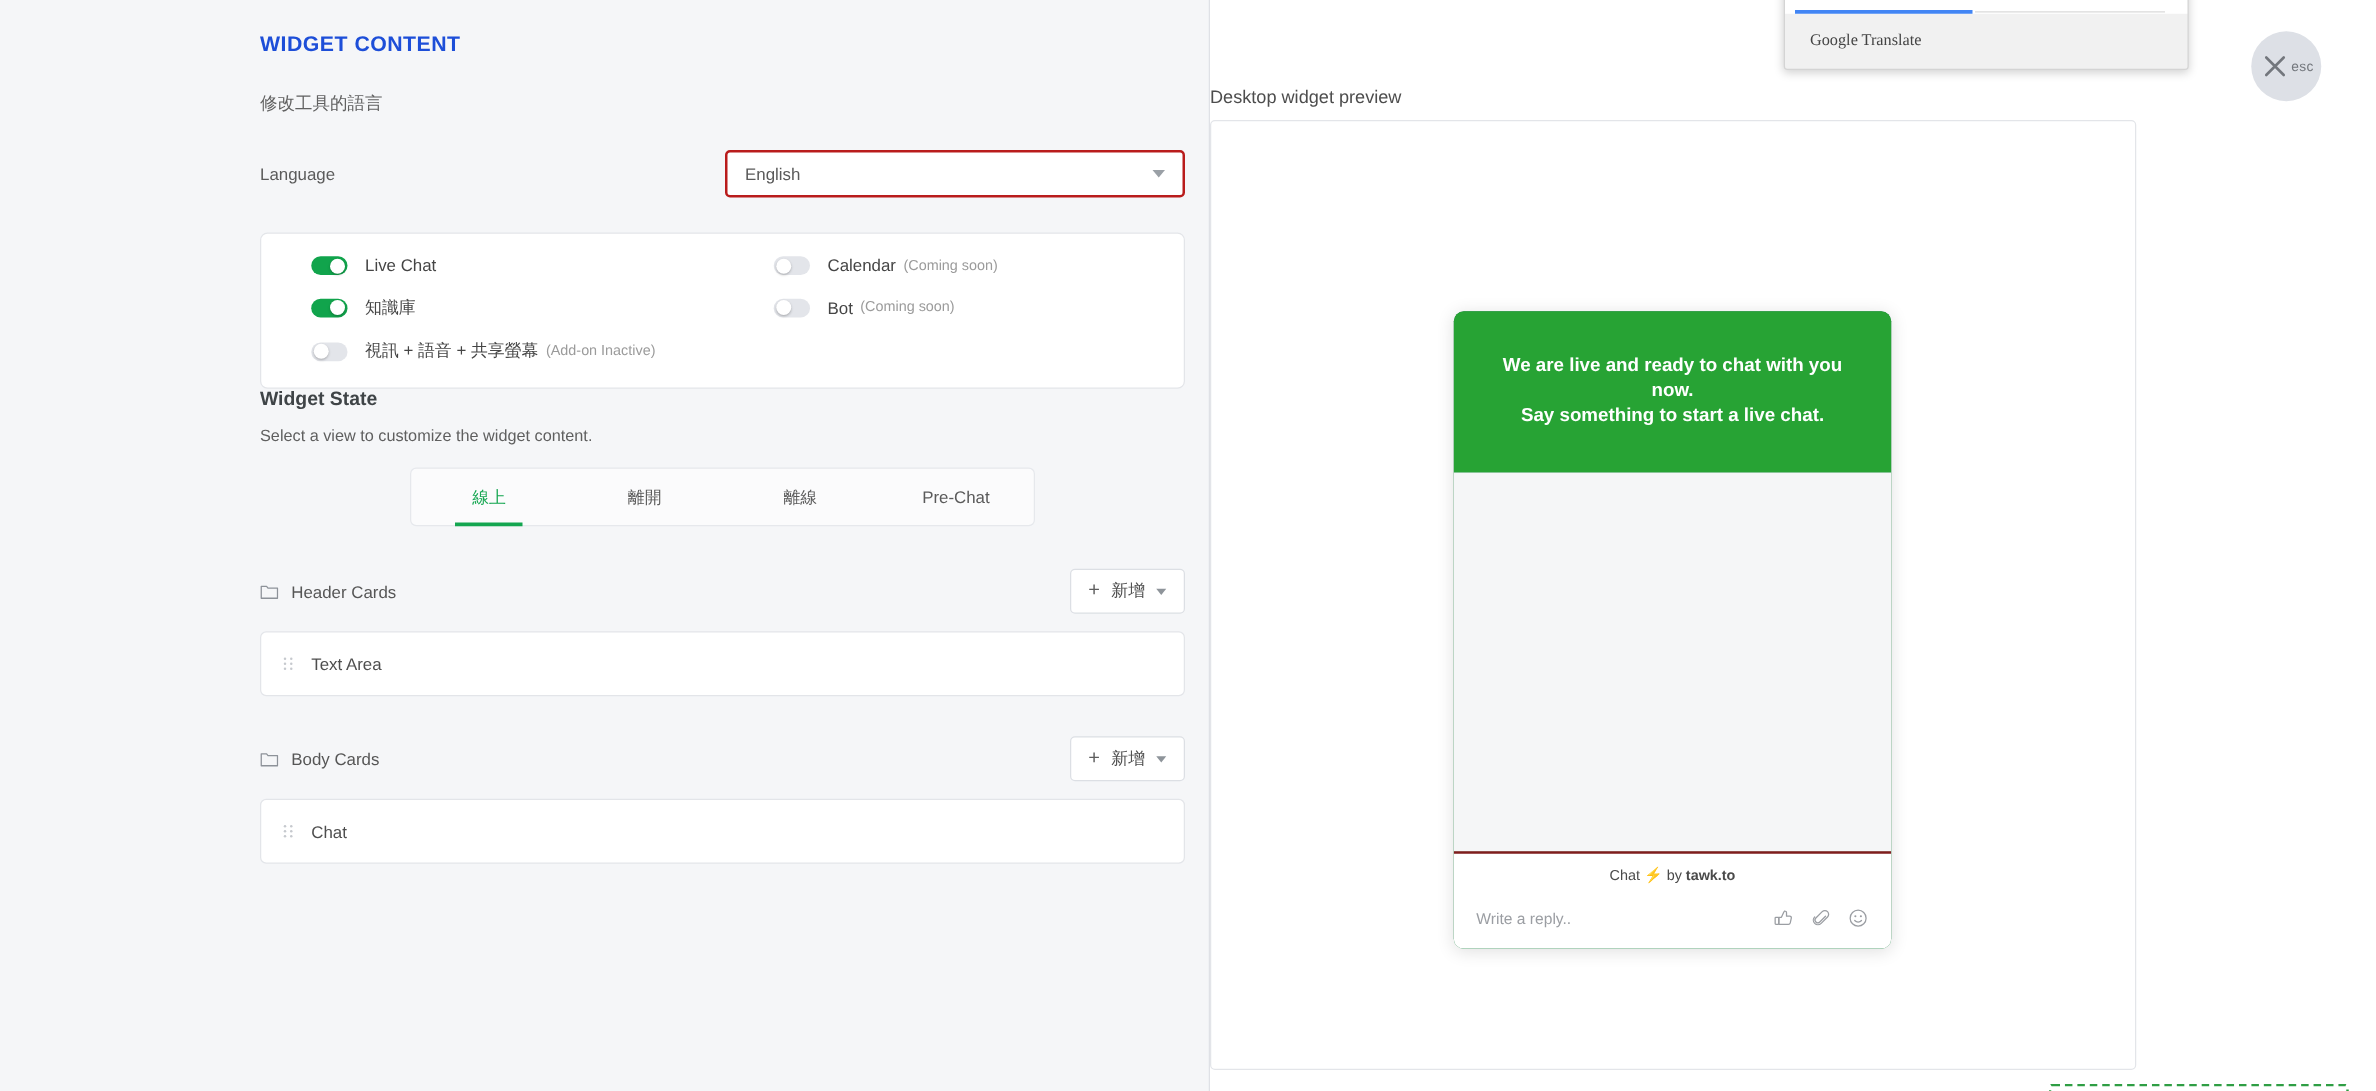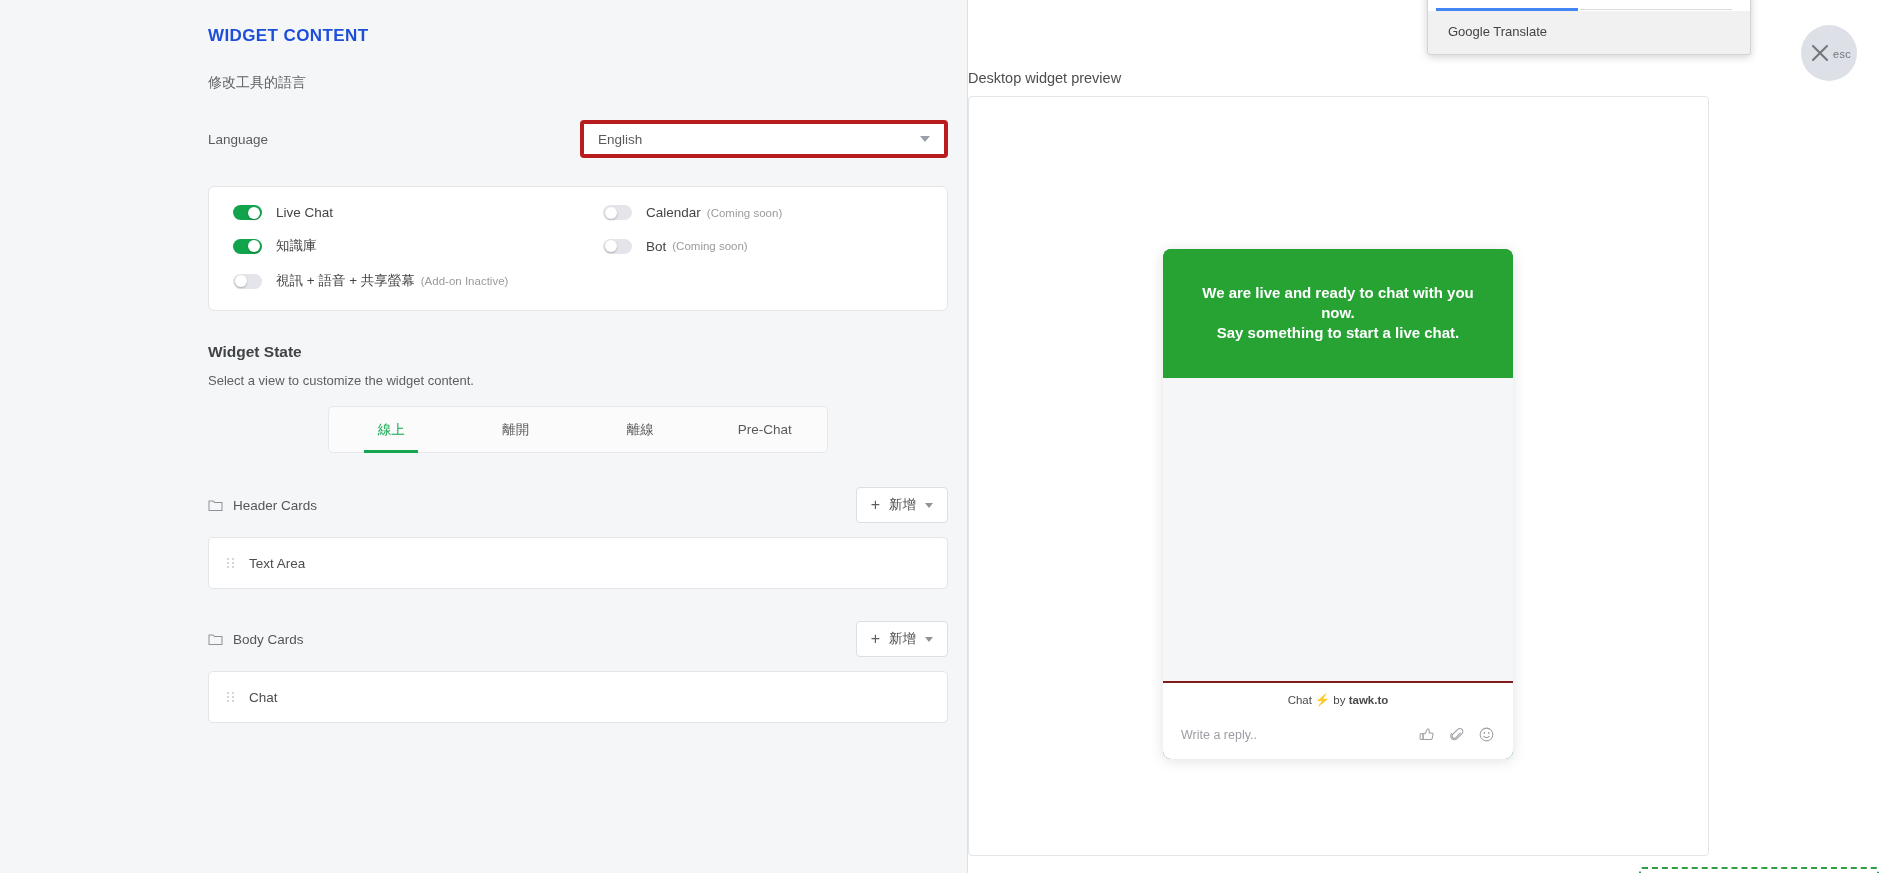--- a/index.html
+++ b/index.html
@@ -26,32 +26,32 @@
     letter-spacing: .4px; margin-bottom: 28px;
   }
   .section-sub {
     font-size: 14px; color: #616161; margin-bottom: 28px;
   }
 
   .form-row { display: flex; align-items: center; width: 740px; margin-bottom: 28px; }
   .form-label { font-size: 13.5px; color: #5b5b5b; width: 372px; }
   .select-box {
     flex: 1; height: 38px; background: #fff;
-    border: 4px solid #b91c1c; border-radius: 4px;
+    border: 2px solid #b91c1c; border-radius: 4px;
     display: flex; align-items: center; justify-content: space-between;
     padding: 0 14px; cursor: pointer;
   }
   .select-value { font-size: 13.5px; color: #5a5a5a; }
   .caret { width: 0; height: 0; border-left: 5px solid transparent;
            border-right: 5px solid transparent; border-top: 6px solid #9aa0a6; }
 
   
   .features-card {
     width: 740px; background: #fff; border: 1px solid #e3e5e9;
-    border-radius: 6px; padding: 18px 24px 20px 24px; margin-bottom: 32px;
+    border-radius: 6px; padding: 18px 24px 20px 40px; 
   }
   .feat-grid { display: grid; grid-template-columns: 370px 1fr; row-gap: 17px; }
   .feat { display: flex; align-items: center; }
   .toggle {
     width: 29px; height: 15px; border-radius: 10px;
     background: #e3e5ea; position: relative; flex: none; cursor: pointer;
   }
   .toggle.on { background: #11a44c; }
   .toggle .knob {
     position: absolute; top: 1.5px; left: 2px;
@@ -154,21 +154,21 @@
     box-shadow: 0 2px 8px rgba(0,0,0,.18);
     overflow: hidden;
   }
   .gt-tabstrip { height: 40px; background: #fff; position: relative; }
   .gt-tab-underline {
     position: absolute; bottom: 0; left: 8px; width: 142px; height: 3px; background: #4285f4;
   }
   .gt-tab-rest {
     position: absolute; bottom: 1px; left: 152px; width: 152px; height: 1px; background: #dadada;
   }
-  .gt-footer { padding: 13px 20px 15px 20px; font-size: 13px; color: #444; }
+  .gt-footer { padding: 13px 20px 15px 20px; font-size: 13px; color: #444; font-family: Liberation Serif, serif; }
 
   .close-btn {
     position: absolute; right: 44px; top: 25px;
     width: 56px; height: 56px; border-radius: 50%;
     background: #dde0e6; display: flex; flex-direction: row;
     align-items: center; justify-content: center; cursor: pointer;
   }
   .close-btn svg { display: block; }
   .close-esc { font-size: 11px; color: #73777d; margin-top: 1px; letter-spacing: .3px; }
 

